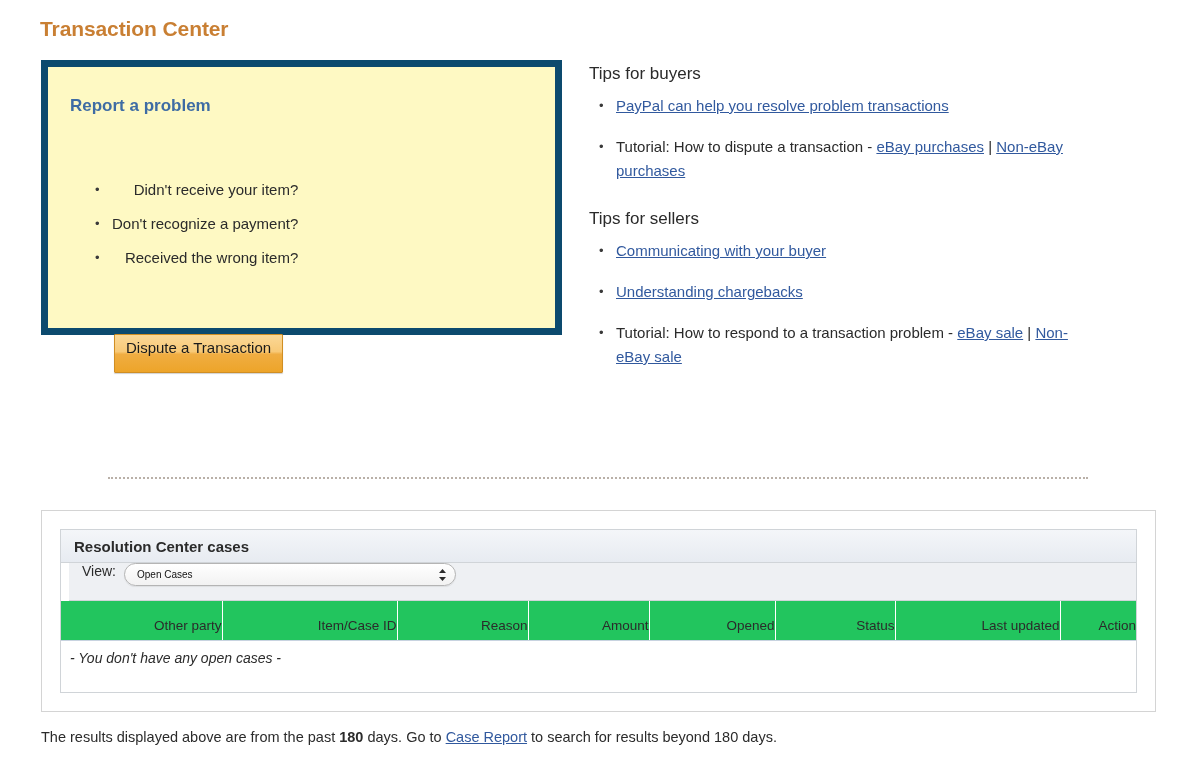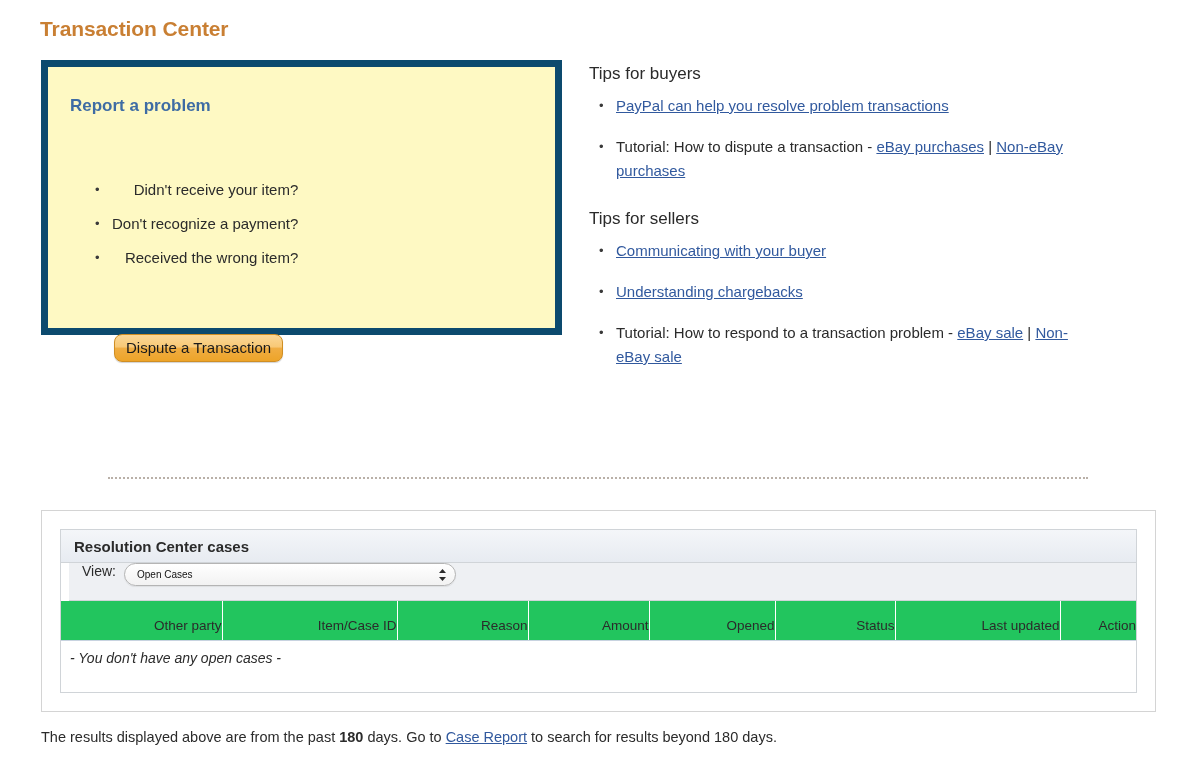--- a/index.html
+++ b/index.html
@@ -68,27 +68,27 @@
     top: 0;
     font-size: 13px;
     color: #3a3a3a;
   }
 
   
   #dispute-button {
     position: absolute;
     left: 66px;
     top: 267px;
-    padding: 4px 11px 5px 11px;
+    padding: 4px 11px 16px 11px;
     font-family: "Liberation Sans", sans-serif;
     font-size: 15px;
     color: #1a1a1a;
     background: linear-gradient(to bottom, #fbd897 0%, #f8c977 45%, #f0ad42 52%, #eda429 100%);
     border: 1px solid #d08e23;
-    border-radius: 8px;
+    border-radius: 1px;
     box-shadow: 0 1px 1px rgba(0,0,0,0.18);
     cursor: pointer;
     line-height: 1.15;
   }
 
   
   #tips-column {
     position: absolute;
     left: 589px;
     top: 64px;

